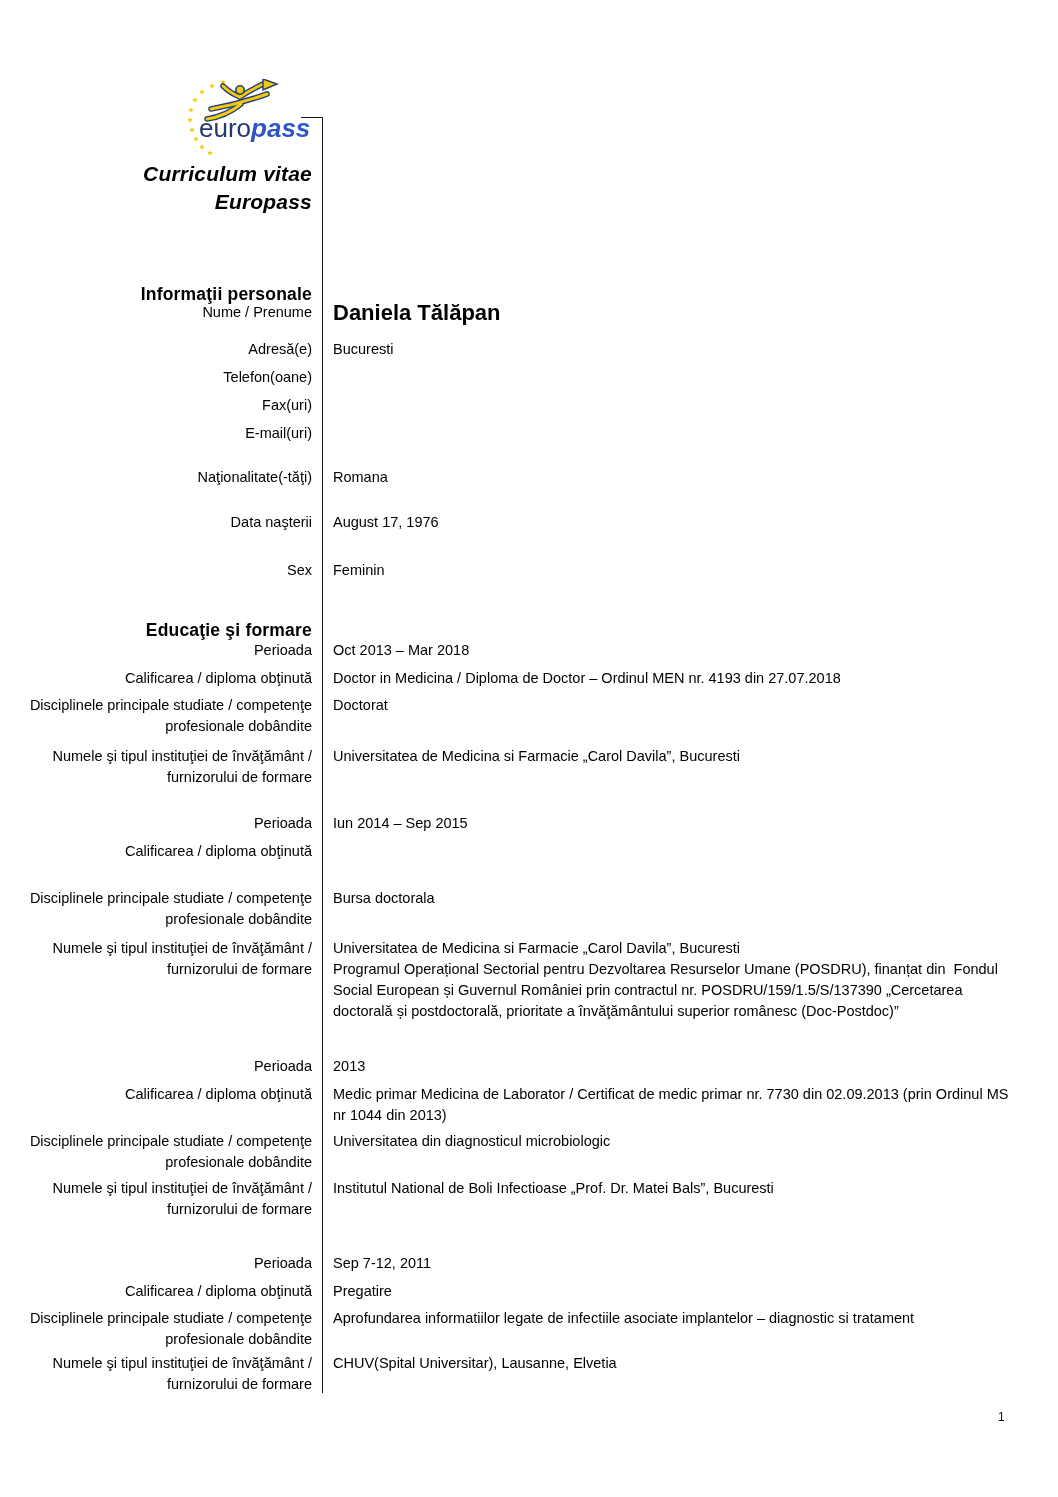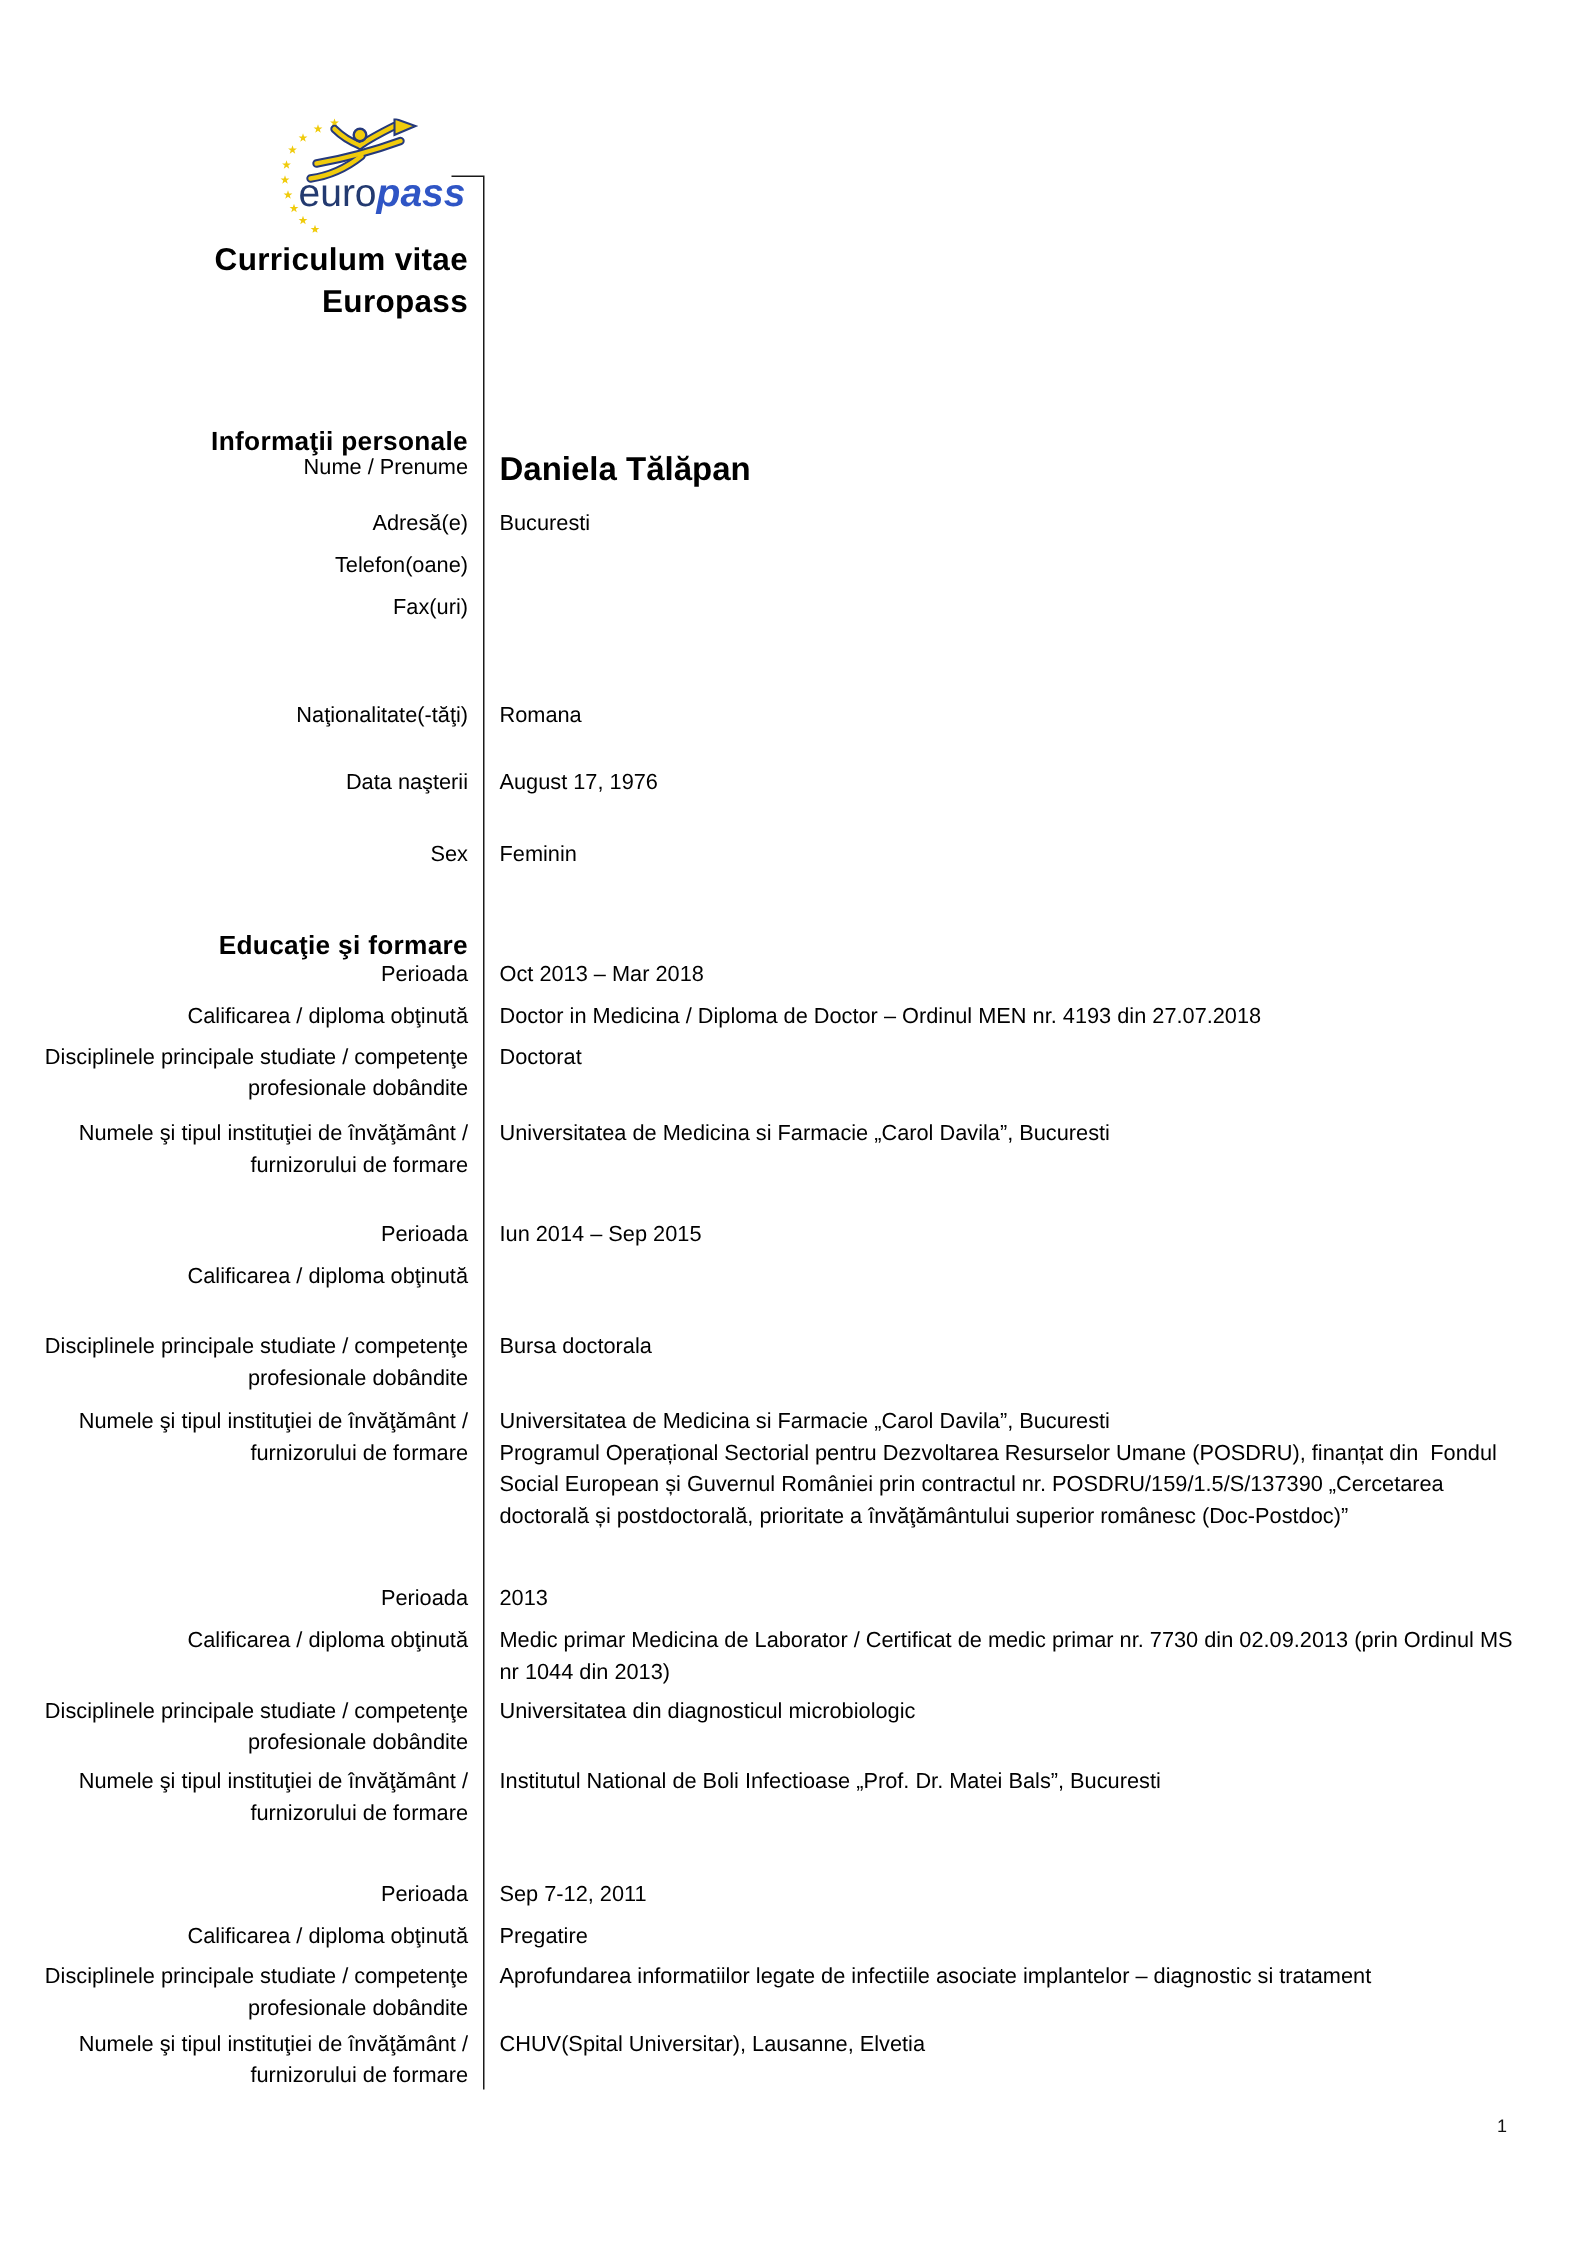--- a/index.html
+++ b/index.html
@@ -6,21 +6,21 @@
   .page {
     position:relative; width:1058px; height:1497px; background:#ffffff;
     font-family:"Liberation Sans", sans-serif; color:#000; overflow:hidden;
     -webkit-font-smoothing:antialiased;
   }
   .rule-v { position:absolute; left:322px; top:117px; width:1px; height:1276px; background:#1a1a1a; }
   .rule-h { position:absolute; left:301px; top:117px; width:21px; height:1px; background:#1a1a1a; }
   .logo { position:absolute; left:183px; top:79px; width:140px; height:76px; }
   .title {
     position:absolute; left:0; top:160px; width:312px; text-align:right;
-    font-weight:bold; font-size:21px; line-height:28px; letter-spacing:0.2px;
+    font-weight:bold; font-size:21px; line-height:28px; letter-spacing:0.2px;font-style:italic;
   }
   .row {
     position:absolute; left:0; width:1013px;
     display:grid; grid-template-columns:312px 680px; column-gap:21px;
     font-size:14.5px; line-height:21px;
   }
   .lbl { text-align:right; }
   .val { text-align:left; white-space:pre-line; }
   .heading { font-weight:bold; font-size:17.5px; letter-spacing:0.2px;margin-top:16px; }
   .val-name { font-weight:bold; font-size:22px; }
@@ -97,20 +97,24 @@
   <div class="row" style="top:367px">
     <div class="lbl">Telefon(oane)</div>
     <div class="val"></div>
   </div>
 
   <div class="row" style="top:395px">
     <div class="lbl">Fax(uri)</div>
     <div class="val"></div>
   </div>
 
+  <div class="row" style="top:423px">
+    <div class="lbl">E-mail(uri)</div>
+    <div class="val"></div>
+  </div>
 
   <div class="row" style="top:467px">
     <div class="lbl">Naţionalitate(-tăţi)</div>
     <div class="val">Romana</div>
   </div>
 
   <div class="row" style="top:512px">
     <div class="lbl">Data naşterii</div>
     <div class="val">August 17, 1976</div>
   </div>

